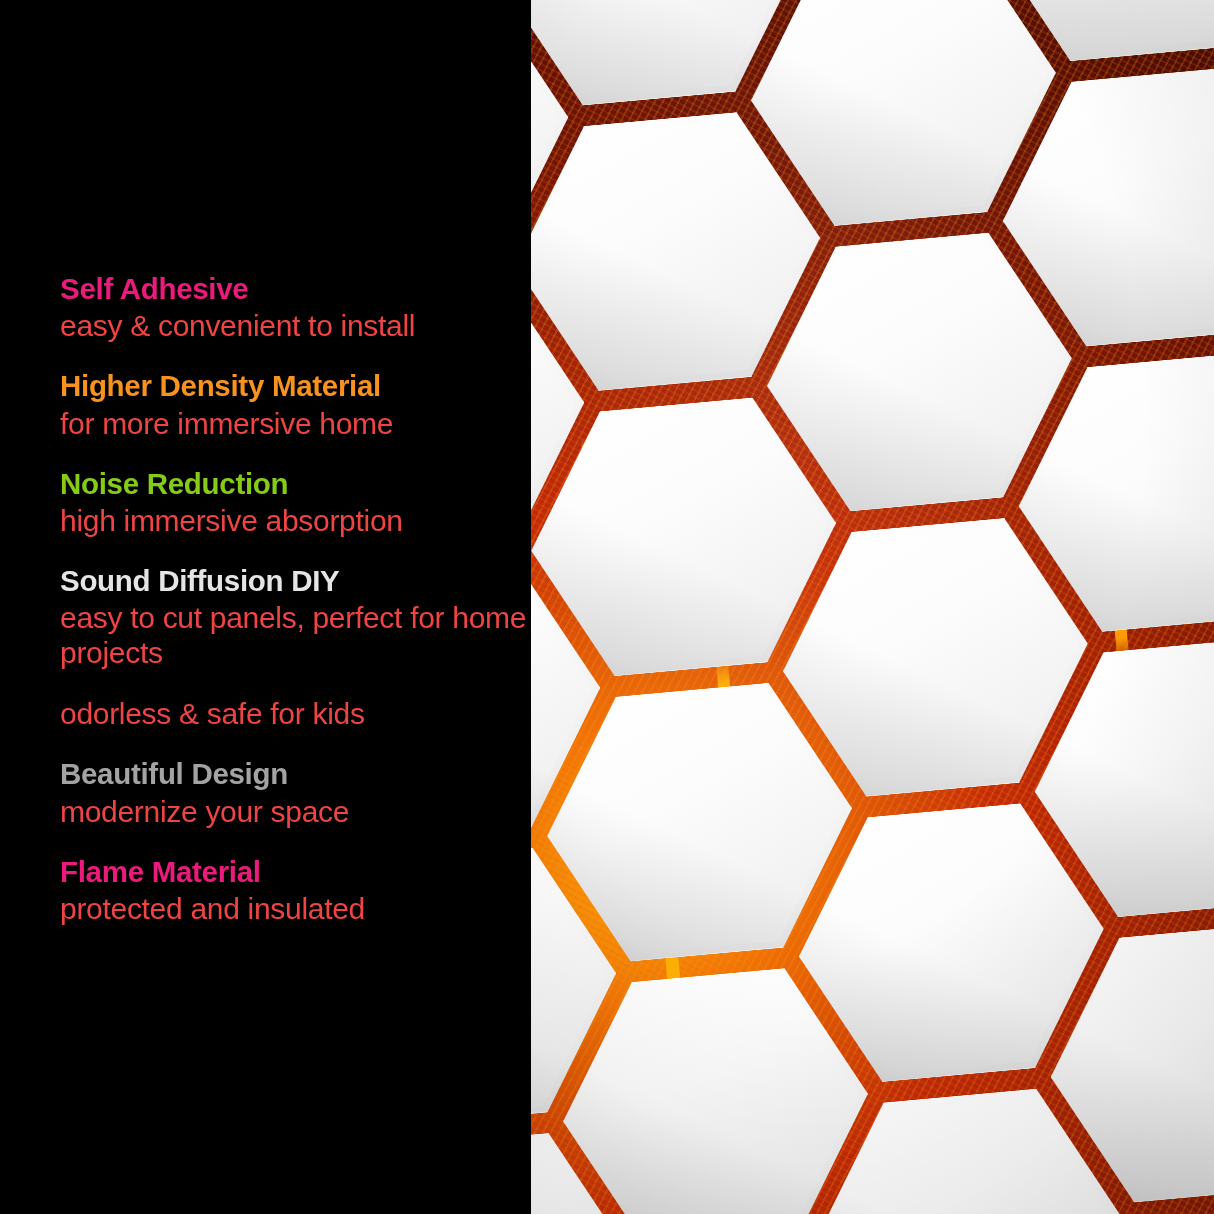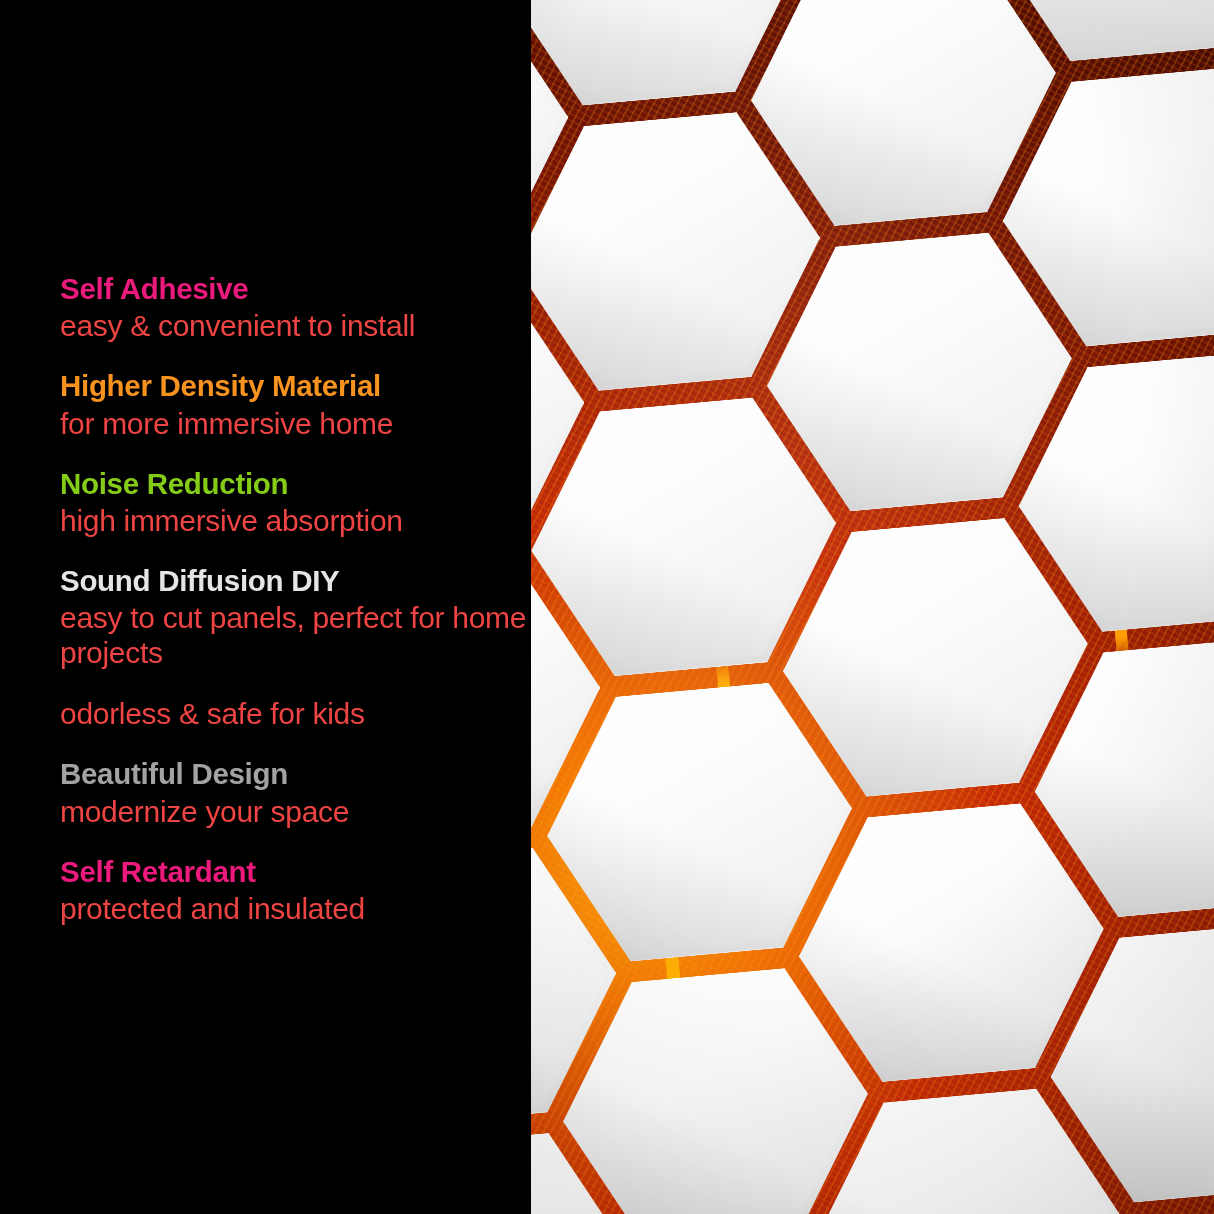--- a/index.html
+++ b/index.html
@@ -207,21 +207,21 @@
       <div class="feature-item">
         <span class="feature-desc">odorless &amp; safe for kids</span>
       </div>
 
       <div class="feature-item">
         <span class="feature-heading" style="color:#a3a3a3">Beautiful Design</span>
         <span class="feature-desc">modernize your space</span>
       </div>
 
       <div class="feature-item">
-        <span class="feature-heading" style="color:#ec1a7c">Self Retardant</span>
+        <span class="feature-heading" style="color:#ec1a7c">Flame Material</span>
         <span class="feature-desc">protected and insulated</span>
       </div>
 
     </div>
   </div>
 
   <div id="hex-photo">
     <div id="hex-substrate"></div>
     <div id="hex-streaks">
         <div class="streak" style="left: 8%; top: 36%; width: 13px; height: 120px; transform: rotate(-5deg);"></div>

